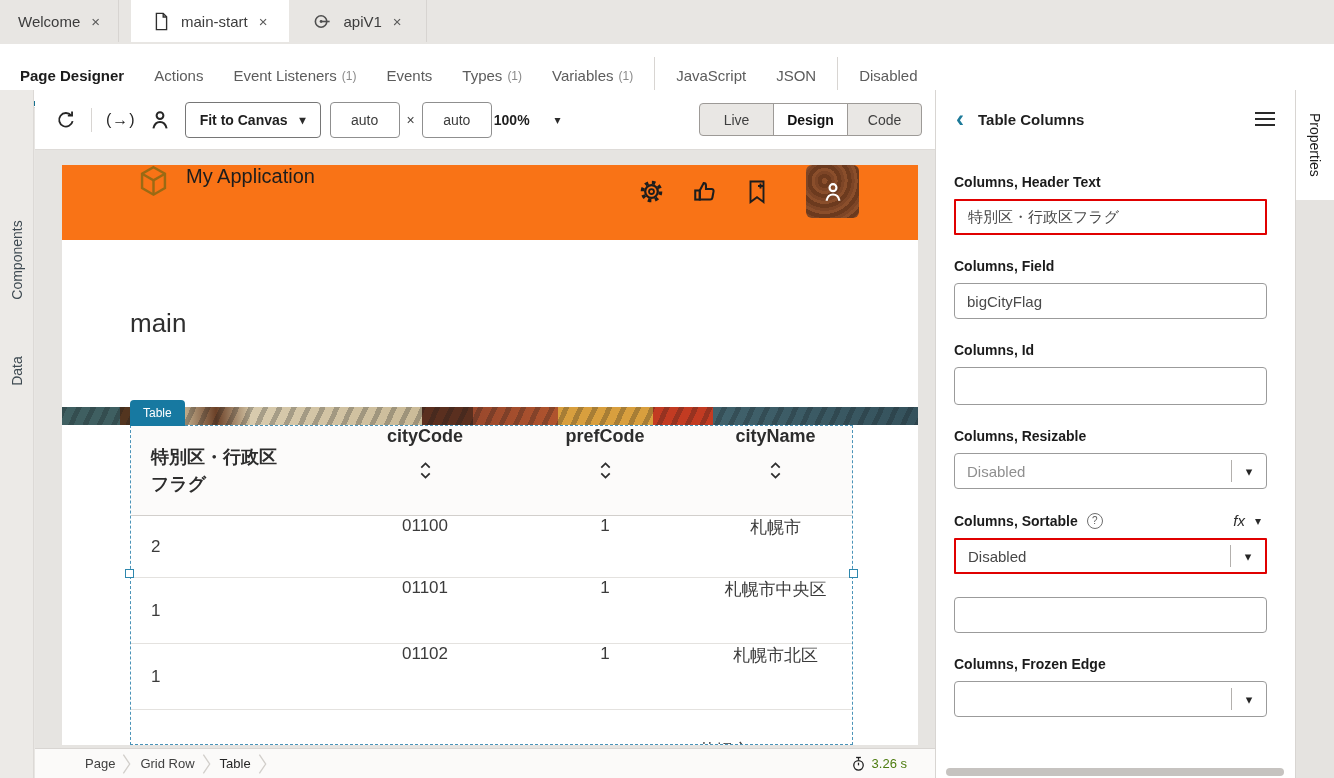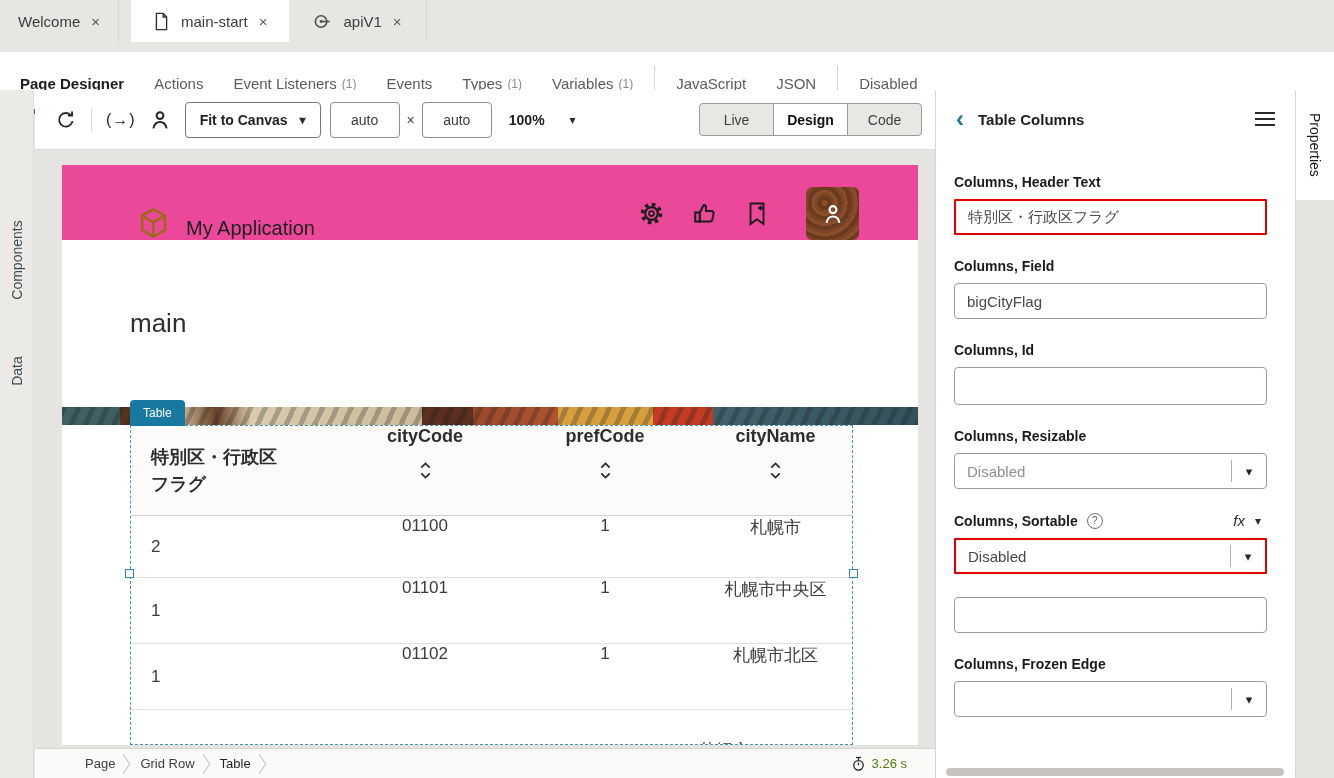--- a/index.html
+++ b/index.html
@@ -9,53 +9,53 @@
 
   
   .tabbar { position:absolute; top:0; left:0; right:0; height:42px; background:#e8e6e3; display:flex; align-items:stretch; }
   .doc-tab { display:flex; align-items:center; gap:11px; padding:0 18px; font-size:15px; color:#3c3c3c; cursor:default; }
   .doc-tab .close { color:#5a5a5a; font-size:15px; }
   .doc-tab.inactive { border-right:1px solid #d7d4d1; }
   .doc-tab.active { background:#ffffff; margin-left:12px; padding:0 22px; }
   .doc-tab.last { border-right:1px solid #d7d4d1; }
 
   
-  .navbar { position:absolute; top:52px; left:0; right:0; height:64px; background:#fff; border-bottom:1px solid #d8d5d2; display:flex; align-items:stretch; padding-left:20px; }
+  .navbar { position:absolute; top:44px; left:0; right:0; height:64px; background:#fff; border-bottom:1px solid #d8d5d2; display:flex; align-items:stretch; padding-left:20px; }
   .nav-item { position:relative; display:flex; align-items:center; gap:5px; padding:0 15px; font-size:15px; color:#5c5c5c; }
   .nav-item:first-child { padding-left:0; }
   .nav-item .count { font-size:12px; color:#8a8a8a; }
   .nav-item.active { color:#1c1c1c; font-weight:bold; }
   .nav-item.active::after { content:""; position:absolute; left:0; right:10px; bottom:1px; height:5px; background:#17718f; }
   .nav-div { width:1px; background:#d8d5d2; margin:13px 6px; }
 
   
   .left-rail { position:absolute; top:90px; left:0; width:34px; bottom:0; background:#eceae7; border-right:1px solid #dcd9d6; }
   .rail-label { position:absolute; left:17px; transform:translate(-50%,-50%) rotate(-90deg); white-space:nowrap; font-size:14px; color:#3e4a52; }
 
   
   .workarea { position:absolute; top:90px; left:35px; width:900px; bottom:0; }
   .design-toolbar { position:absolute; top:0; left:0; right:0; height:60px; background:#fff; border-bottom:1px solid #dedbd8; display:flex; align-items:center; padding:0 13px 0 20px; }
   .tb-icon { display:flex; align-items:center; justify-content:center; color:#262626; }
   .tb-div { width:1px; height:24px; background:#d8d5d2; margin:0 14px; }
   .live-reload { font-size:16px; color:#262626; letter-spacing:1px; margin-right:12px; }
   .fit-btn { display:flex; align-items:center; gap:12px; height:36px; padding:0 14px; border:1px solid #767676; border-radius:4px; font-size:14px; font-weight:bold; color:#1f1f1f; background:#fff; margin-right:9px; }
   .dim-input { width:70px; height:36px; border:1px solid #8f8f8f; border-radius:4px; text-align:center; font-size:14px; color:#3c3c3c; background:#fff; font-family:inherit; }
   .dims-sep { margin:0 7px; color:#444; font-size:14px; }
-  .zoom-ctl { display:flex; align-items:center; gap:25px; margin-left:17px; font-size:14px; font-weight:bold; color:#1f1f1f; }
+  .zoom-ctl { display:flex; align-items:center; gap:25px; margin-left:2px; font-size:14px; font-weight:bold; color:#1f1f1f; }
   .caret { font-size:12px; color:#2b2b2b; line-height:1; }
   .mode-group { margin-left:auto; display:flex; }
   .mode-btn { width:75px; height:33px; display:flex; align-items:center; justify-content:center; font-size:14px; color:#3f3f3f; background:#e9e7e4; border:1px solid #9d9a97; margin-left:-1px; }
   .mode-btn.first { border-radius:4px 0 0 4px; margin-left:0; }
   .mode-btn.last { border-radius:0 4px 4px 0; }
   .mode-btn.selected { background:#fff; color:#111; font-weight:bold; }
 
   
   .canvas { position:absolute; top:60px; left:0; right:0; bottom:30px; background:#e6e4e1; overflow:hidden; }
   .page { position:absolute; left:27px; right:17px; top:15px; bottom:3px; background:#fff; overflow:hidden; }
-  .app-header { height:75px; background:#ec4899; display:flex; align-items:flex-end; padding-left:76px; }
+  .app-header { height:75px; background:#f97316; display:flex; align-items:flex-start; padding-left:76px; }
   .app-title { margin-left:17px; font-size:20px; color:#1d1d1d; }
   .hdr-icons { margin-left:auto; display:flex; align-items:center; gap:27px; margin-right:59px; }
   .avatar { width:53px; height:53px; border-radius:6px; margin-left:10px; background:
       repeating-radial-gradient(circle at 35% 30%, #8a4e2b 0 3px, #6c3a1e 3px 7px, #7d4526 7px 10px);
       display:flex; align-items:center; justify-content:center; }
   .page-heading { position:absolute; left:68px; top:143px; font-size:26px; color:#2f2f2f; }
 
   
   .deco-strip { position:absolute; left:0; right:0; top:242px; height:18px;
     background:

